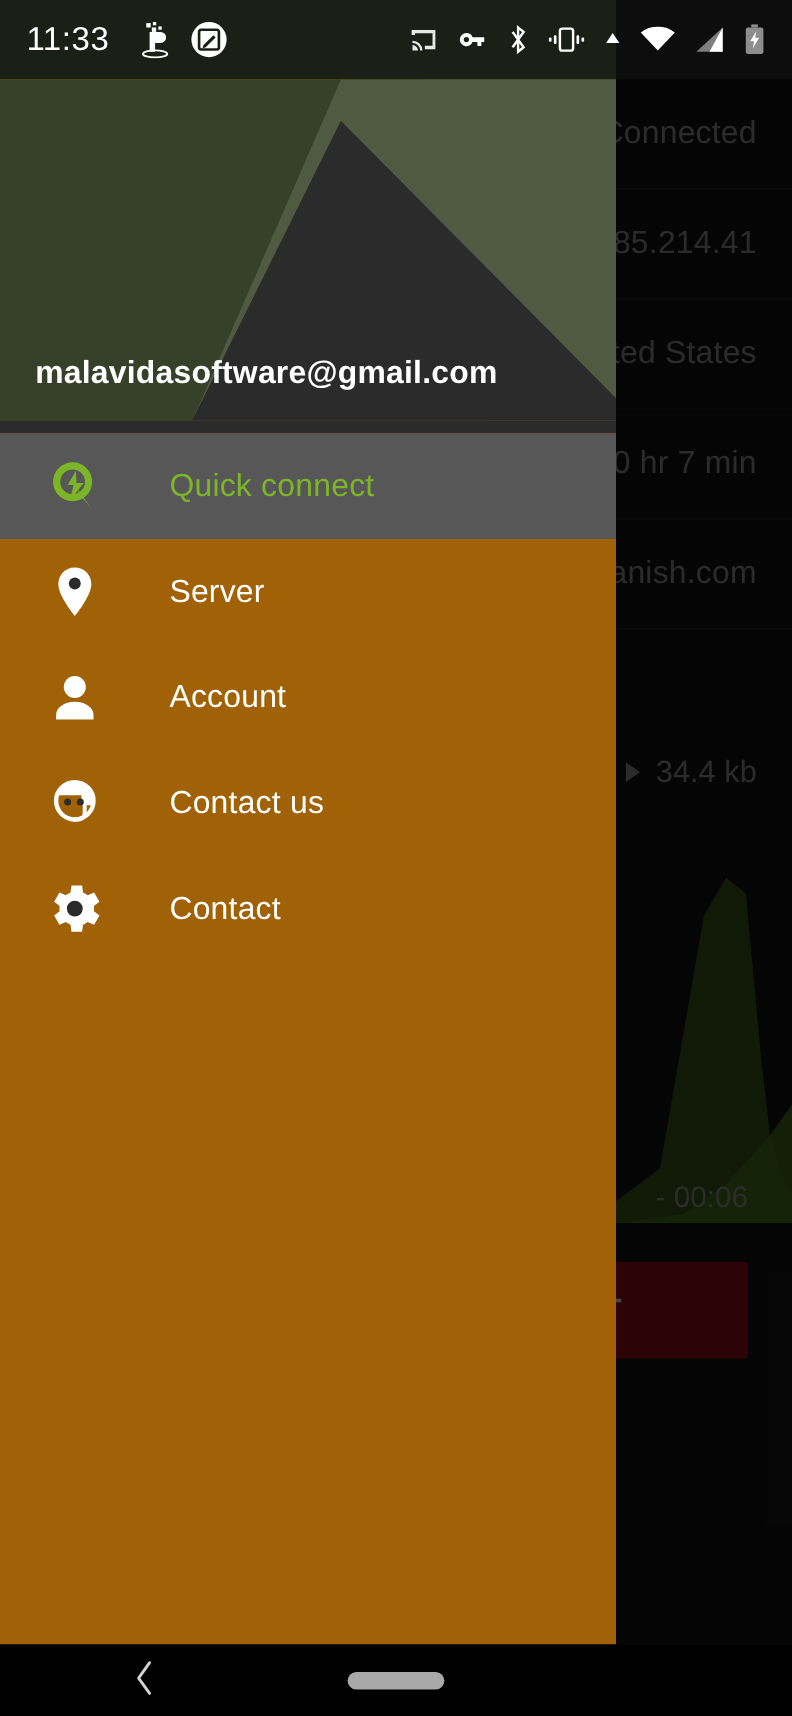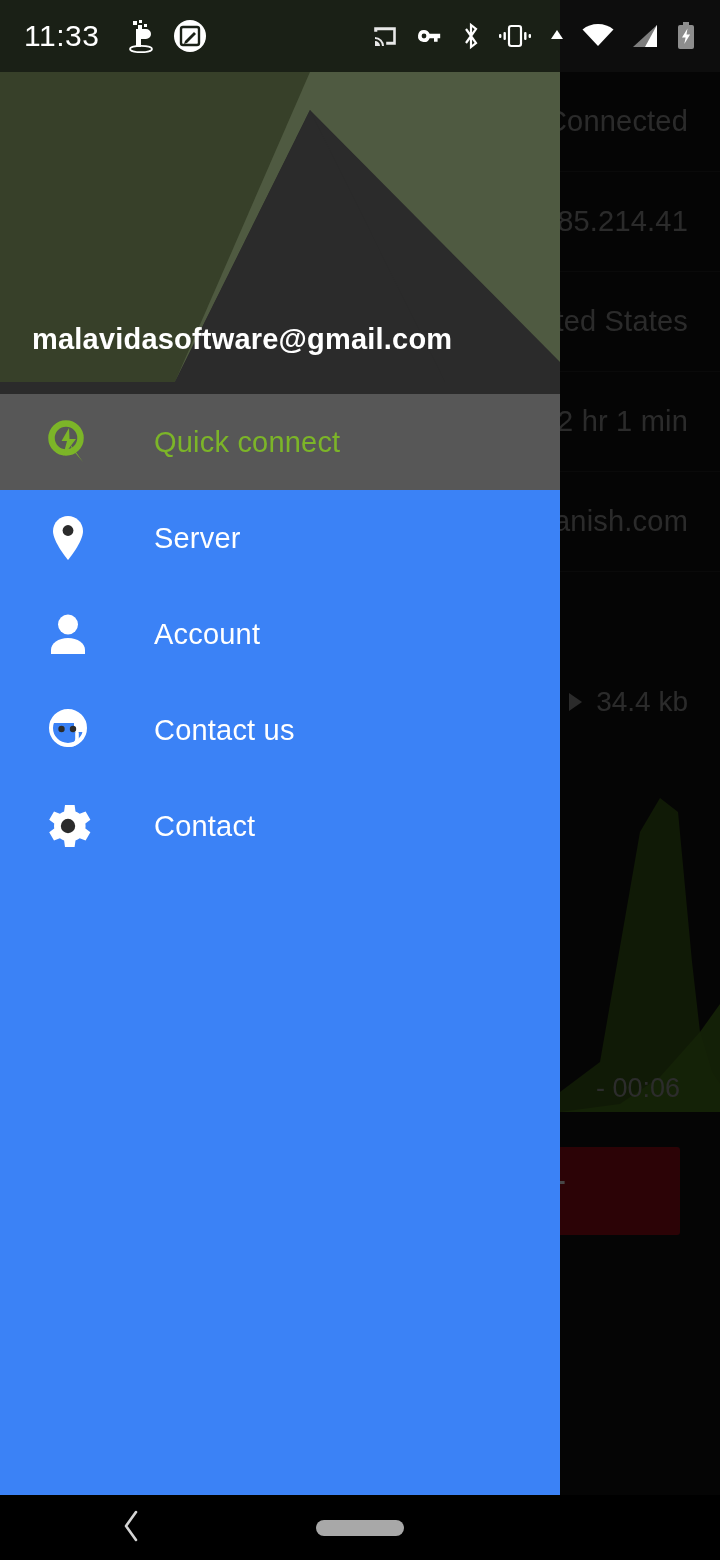--- a/index.html
+++ b/index.html
@@ -63,21 +63,21 @@
   }
   .sb-time { color:#fff; font-size:30px; font-weight:500; letter-spacing:.5px; z-index:2; }
   .sb-notifs { display:flex; align-items:center; gap:16px; margin-left:26px; z-index:2; }
   .sb-spacer { flex:1; }
   .sb-sys { display:flex; align-items:center; gap:17px; z-index:2; }
   .sb-sys svg, .sb-notifs svg { display:block; }
 
   
   #drawer {
     position:absolute; left:0; top:72px; width:560px; height:1423px;
-    background:#3b82f6; z-index:50; overflow:hidden;
+    background:#a16207; z-index:50; overflow:hidden;
   }
 
   .drawer-header { position:relative; width:560px; height:310px; overflow:hidden; background:#374029; }
   .drawer-header svg.pattern { position:absolute; left:0; top:0; width:560px; height:310px; display:block; }
   .drawer-email {
     position:absolute; left:32px; bottom:26px;
     color:#ffffff; font-size:29px; font-weight:bold; letter-spacing:.2px;
     white-space:nowrap; z-index:3;
   }
 
@@ -121,21 +121,21 @@
       <div class="bg-row">
         <span class="val">Connected</span>
       </div>
       <div class="bg-row">
         <span class="val">85.214.41</span>
       </div>
       <div class="bg-row">
         <span class="val">ted States</span>
       </div>
       <div class="bg-row">
-        <span class="val">2 hr 1 min</span>
+        <span class="val">0 hr 7 min</span>
       </div>
       <div class="bg-row">
         <span class="val">anish.com</span>
       </div>
     </div>
 
     <div class="bg-traffic">
       <span class="tri"></span>
       <span class="val">34.4 kb</span>
     </div>

